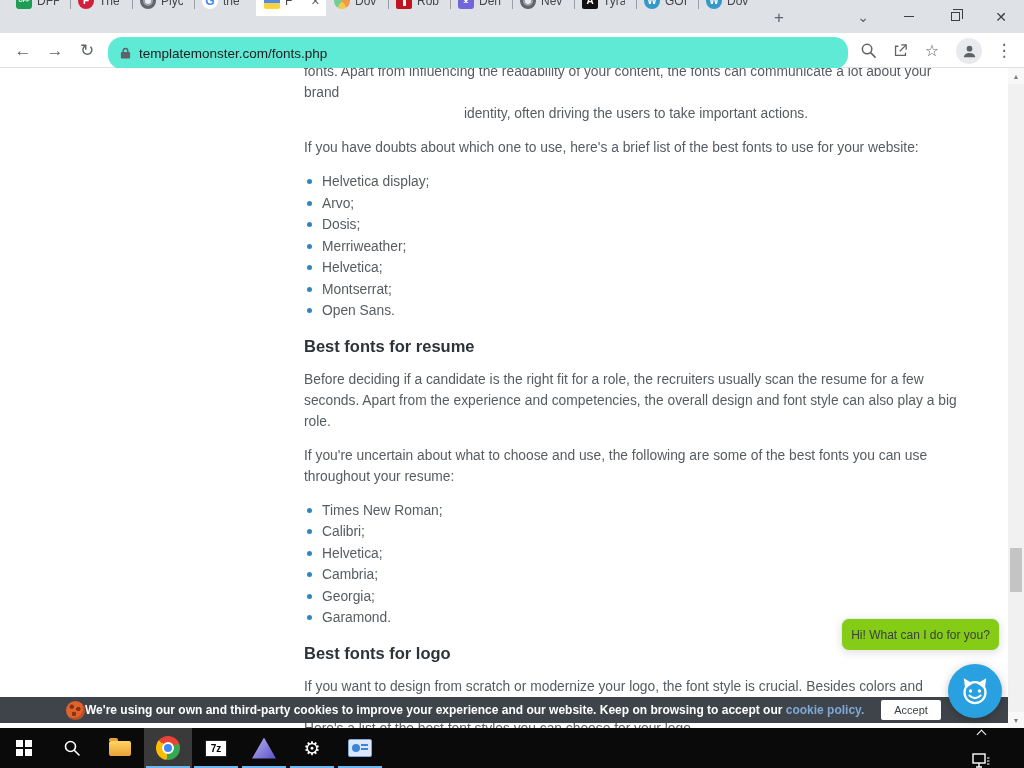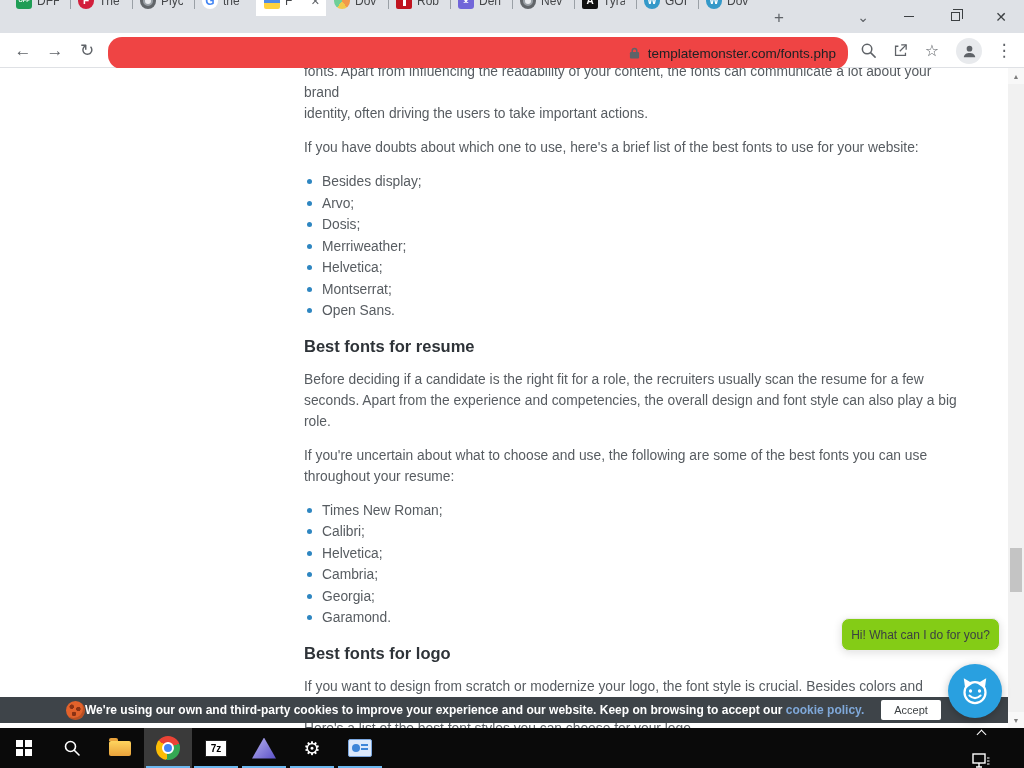--- a/index.html
+++ b/index.html
@@ -34,21 +34,21 @@
   .win-controls { position:absolute; right:0; top:0; height:33px; display:flex; }
   .win-btn { width:46px; height:33px; display:flex; align-items:center; justify-content:center; color:#3c4043; cursor:pointer; }
   .min-bar { width:10px; height:1.5px; background:#3c4043; }
   .restore-box { width:9px; height:9px; border:1.1px solid #3c4043; position:relative; background:transparent; }
   .restore-box::before { content:""; position:absolute; left:1.5px; top:-4.5px; width:9px; height:9px; border:1.1px solid #3c4043; border-bottom:none; border-left:none; }
   .close-glyph { font-size:14px; line-height:1; }
 
   
   .toolbar { position:absolute; left:0; top:33px; width:1024px; height:35px; background:#fff; border-bottom:1px solid #dfe1e5; }
   .nav-icon { position:absolute; top:0; width:30px; height:35px; display:flex; align-items:center; justify-content:center; font-size:17px; color:#5f6368; cursor:pointer; }
-  .urlbar { position:absolute; left:108px; top:4px; width:740px; height:27px; background:#ef4444; border-radius:14px; display:flex; align-items:center; padding:16px 12px; gap:8px; cursor:text;justify-content:flex-end; }
+  .urlbar { position:absolute; left:108px; top:4px; width:740px; height:27px; background:#5eead4; border-radius:14px; display:flex; align-items:center; padding:16px 12px; gap:8px; cursor:text; }
   .url-text { font-size:13.5px; color:#202124; }
   .tb-right-icon { position:absolute; top:0; width:28px; height:35px; display:flex; align-items:center; justify-content:center; color:#5f6368; cursor:pointer; font-size:16px; }
   .avatar { position:absolute; left:956px; top:5px; width:26px; height:26px; border-radius:50%; background:#e8eaed; display:flex; align-items:center; justify-content:center; cursor:pointer; }
 
   
   .viewport { position:absolute; left:0; top:68px; width:1024px; height:660px; background:#fff; overflow:hidden; }
   .content { position:absolute; left:304px; top:-7px; width:664px; color:#575c61; font-size:13.8px; }
   .content p { line-height:21px; margin:0 0 13px; }
   .content h2 { font-size:16.5px; line-height:21px; color:#2e3338; font-weight:700; margin:2px 0 12px; }
   .font-list { list-style:none; margin:13px 0 14px; padding-left:3px; }
@@ -216,28 +216,28 @@
         </svg>
     </div>
     <div class="tb-right-icon" style="left:990px; font-size:17px;">⋮</div>
   </div>
 
   <div class="viewport">
 
     <div class="content">
       <p>
         <span class="intro-line" style="display:block;">fonts. Apart from influencing the readability of your content, the fonts can communicate a lot about your brand</span>
-        <span class="intro-line" style="display:block;">identity, often driving the users to take important actions.</span>
+        <span class="intro-line" style="display:block;text-align:center;">identity, often driving the users to take important actions.</span>
       </p>
       <p>If you have doubts about which one to use, here's a brief list of the best fonts to use for your website:</p>
       <ul class="font-list">
 
       <li>
             <span class="dot"></span>
-            <span class="li-text">Besides display;</span>
+            <span class="li-text">Helvetica display;</span>
           </li>
           <li>
             <span class="dot"></span>
             <span class="li-text">Arvo;</span>
           </li>
           <li>
             <span class="dot"></span>
             <span class="li-text">Dosis;</span>
           </li>
           <li>

